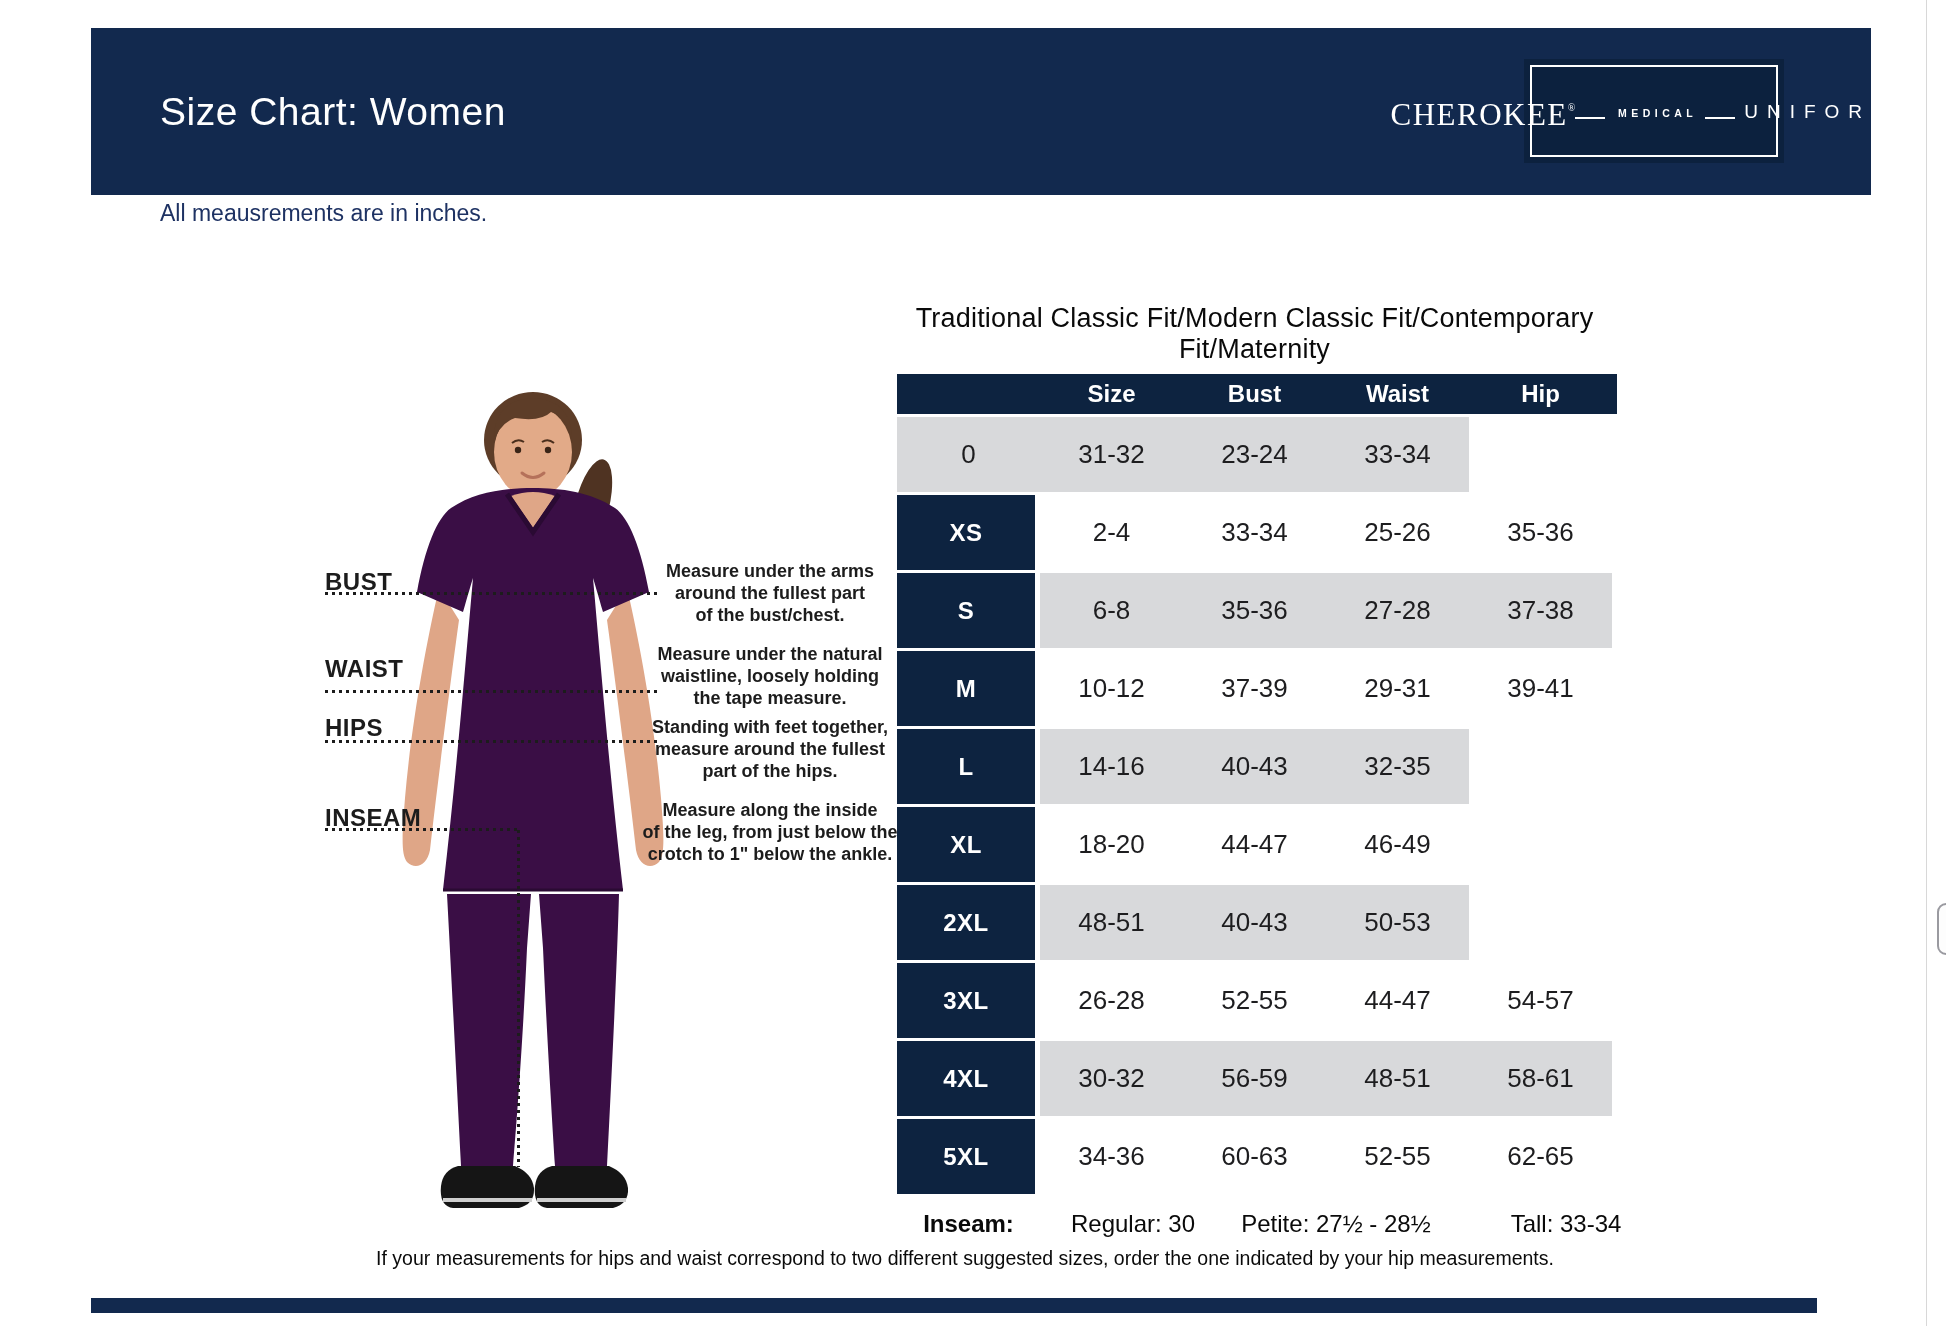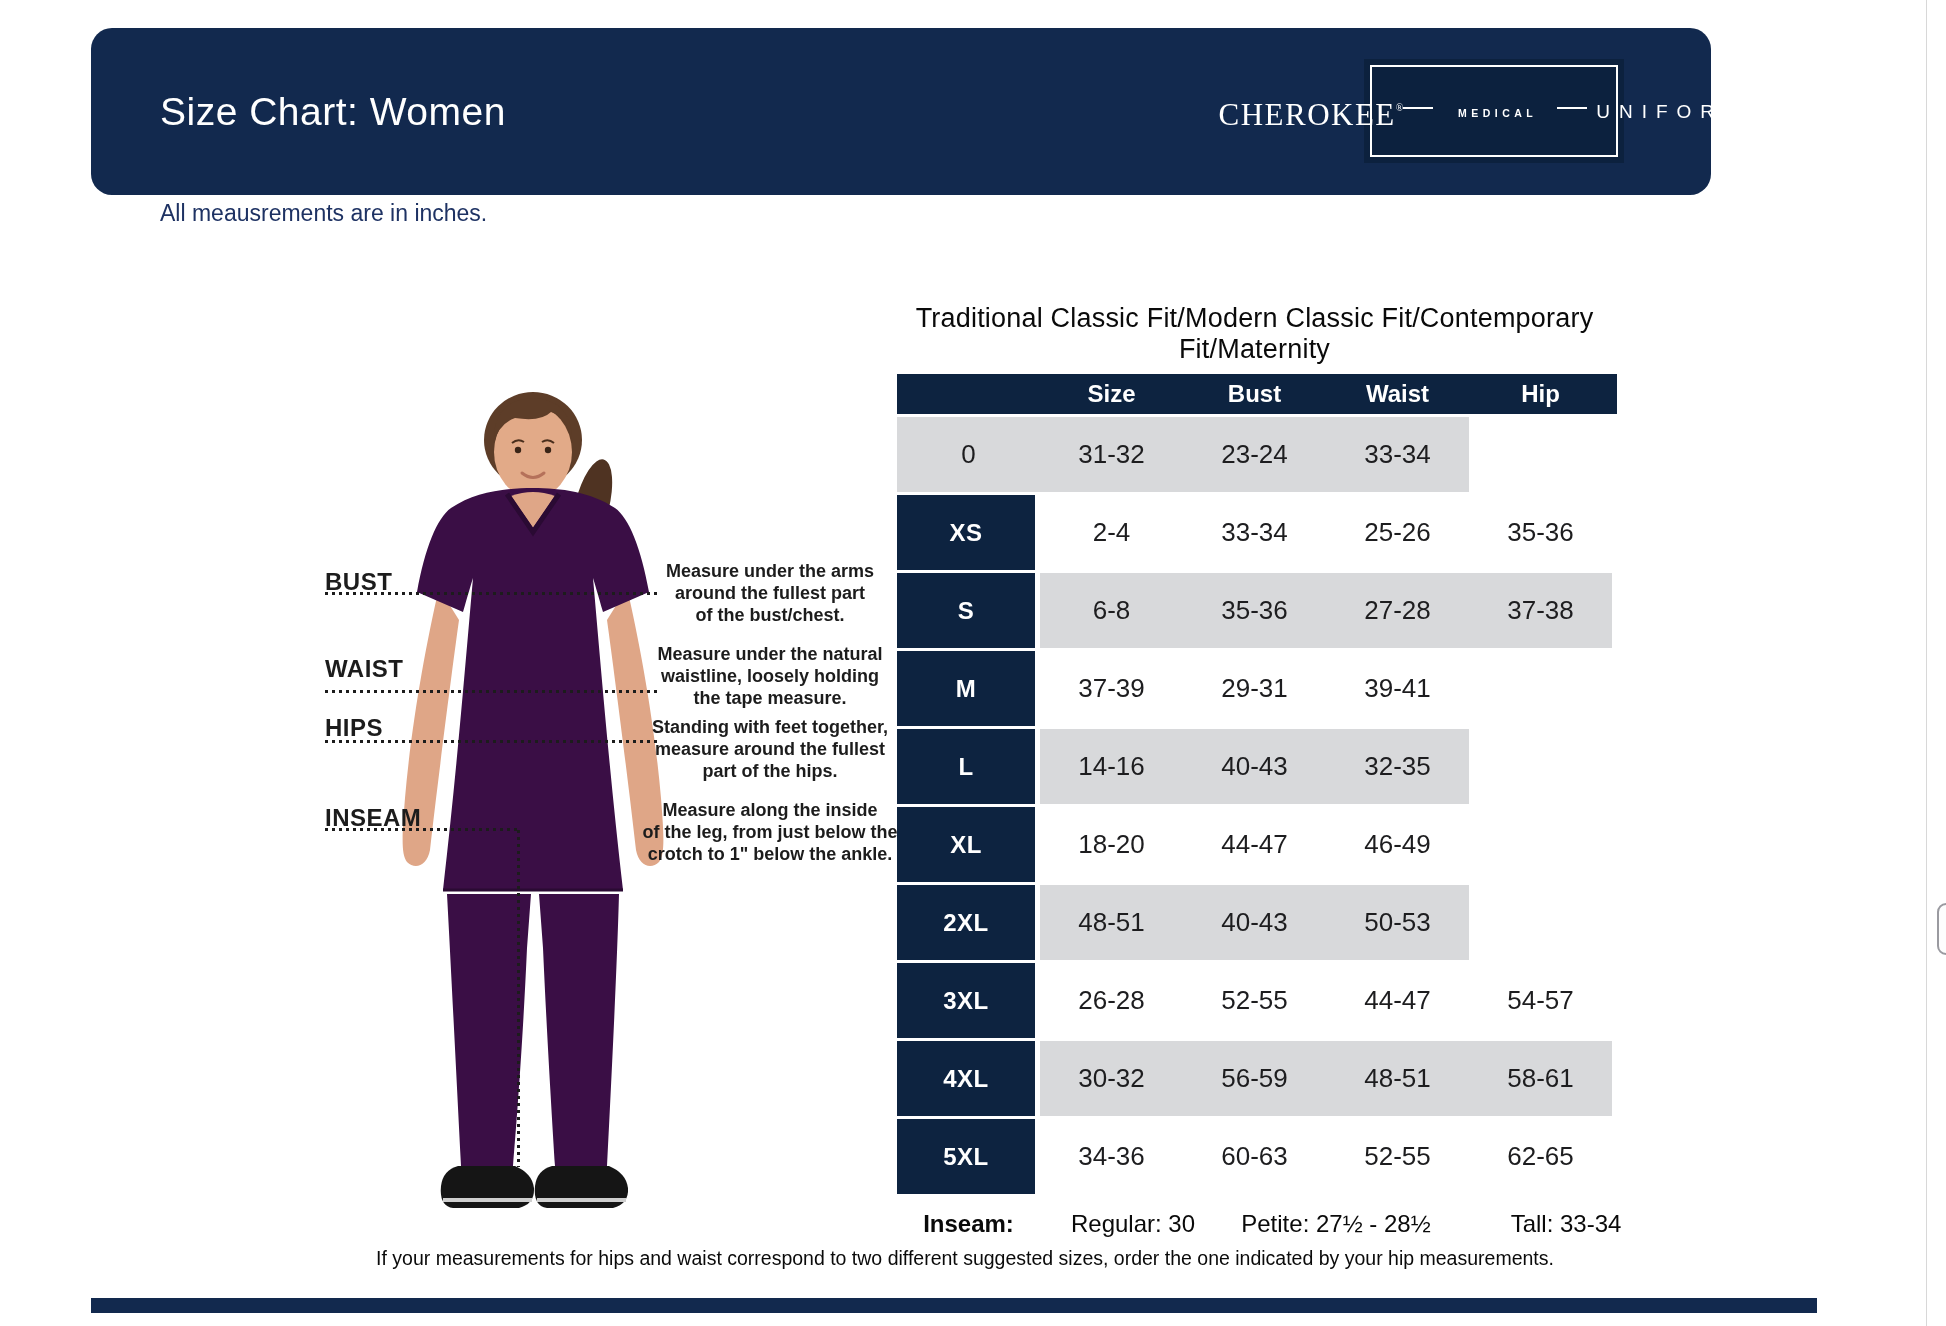--- a/index.html
+++ b/index.html
@@ -6,42 +6,42 @@
   body{
     width:1946px;height:1326px;position:relative;overflow:hidden;
     background:#ffffff;
     font-family:"Liberation Sans", sans-serif;
     -webkit-font-smoothing:antialiased;
   }
   .abs{position:absolute;}
 
   
   .banner{
-    left:91px;top:28px;width:1620px;height:167px;
-    background:#12294e;display:flex;align-items:center;border-radius:21px;
+    left:91px;top:28px;width:1780px;height:167px;
+    background:#12294e;display:flex;align-items:center;
   }
   .banner-title{
     margin-left:69px;color:#ffffff;font-size:39px;font-weight:500;
     letter-spacing:0.5px;
   }
   .logo{
     position:absolute;right:87px;top:31px;width:260px;height:104px;
     background:#0c213e;
   }
   .logo-border{
     position:absolute;inset:6px;border:2px solid #ffffff;
     display:flex;flex-direction:row;align-items:center;justify-content:center;
   }
   .logo-brand{
     font-family:"Liberation Serif", serif;color:#fff;font-size:31px;
     letter-spacing:1.5px;line-height:30px;white-space:nowrap;
   }
   .logo-reg{font-size:10px;vertical-align:14px;letter-spacing:0;}
   .logo-medical{
-    display:flex;align-items:flex-start;gap:20px;margin-top:3px;
+    display:flex;align-items:flex-end;gap:8px;margin-top:3px;
     color:#fff;font-size:10.5px;font-weight:700;letter-spacing:4.5px;text-indent:4.5px;
   }
   .dash{width:30px;height:2px;background:#ffffff;}
   .logo-uniforms{
     color:#fff;font-size:19px;font-weight:500;letter-spacing:9px;text-indent:9px;
     margin-top:2px;white-space:nowrap;
   }
 
   
   .note{left:160px;top:200px;font-size:23px;color:#1e3263;}
@@ -218,20 +218,21 @@
   <div class="trow t-grid">
     <div class="cell c-label">S</div>
     <div class="cell c-size">6-8</div>
     <div class="cell c-bust">35-36</div>
     <div class="cell c-waist">27-28</div>
     <div class="cell c-hip">37-38</div>
   </div>
 
   <div class="trow t-grid">
     <div class="cell c-label">M</div>
+    <div class="cell c-size">10-12</div>
     <div class="cell c-bust">37-39</div>
     <div class="cell c-waist">29-31</div>
     <div class="cell c-hip">39-41</div>
   </div>
 
   <div class="trow t-grid">
     <div class="cell c-label">L</div>
     <div class="cell c-size">14-16</div>
     <div class="cell c-bust">40-43</div>
     <div class="cell c-waist">32-35</div>

